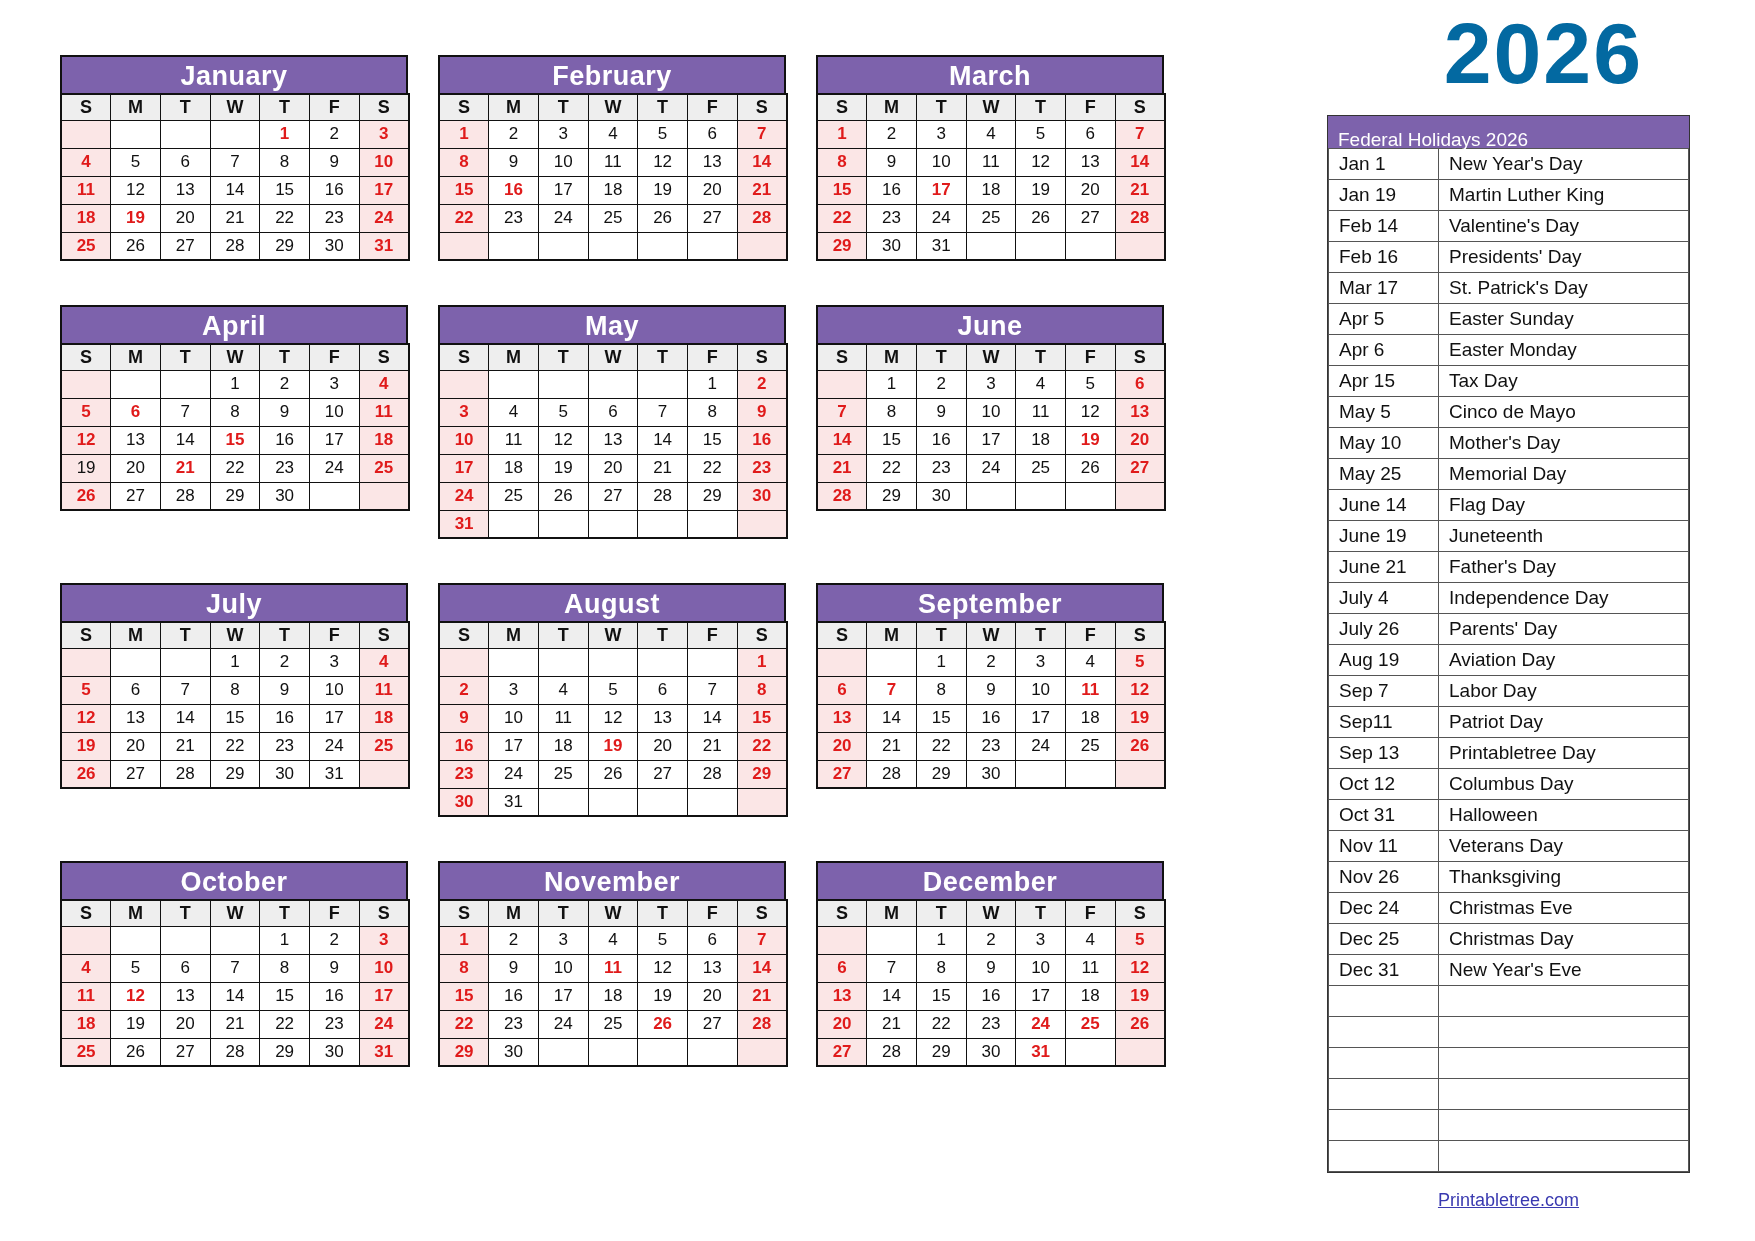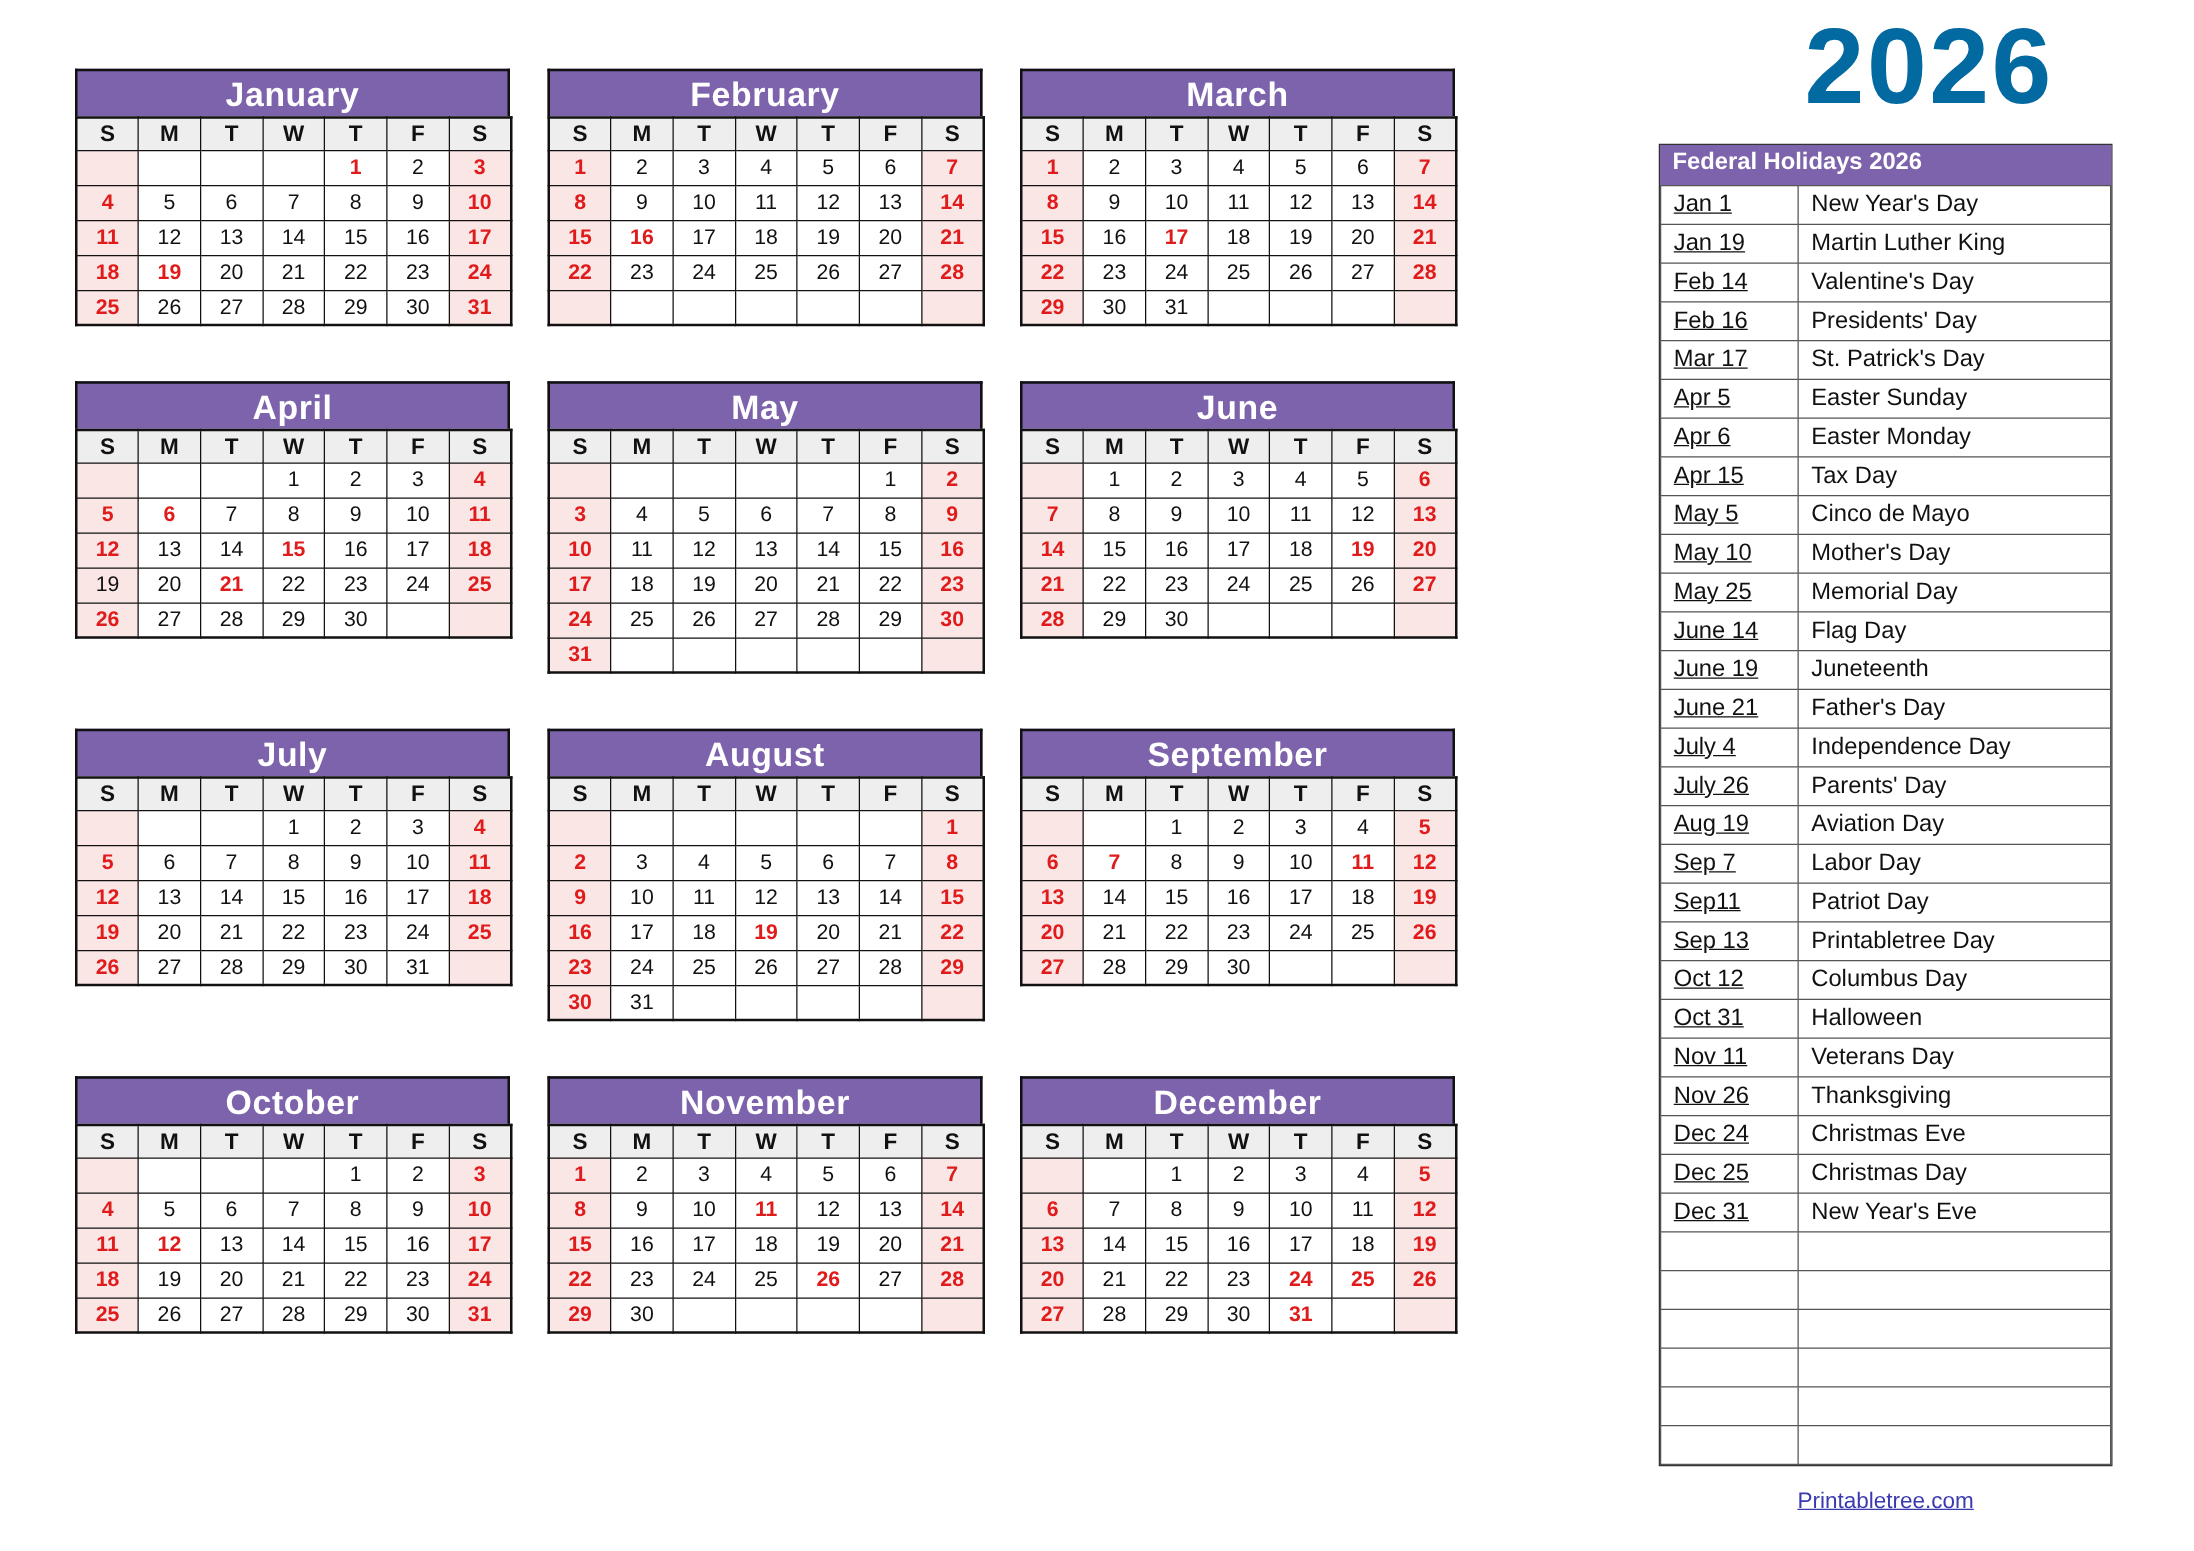--- a/index.html
+++ b/index.html
@@ -99,23 +99,23 @@
     position: absolute;
     left: 1327px;
     top: 115px;
     width: 363px;
     border: 1px solid #333333;
     box-sizing: border-box;
   }
   #holidays .hol-head {
     background: #7d62ac;
     color: #ffffff;
-    font-weight: bold;
+    font-weight: normal;
     font-size: 19px;
-    padding: 3px 10px;
+    padding: 13px 10px;
     box-sizing: border-box;
     height: 32px;
     line-height: 22px;
   }
   table.hol-table {
     border-collapse: collapse;
     width: 100%;
     table-layout: fixed;
   }
   table.hol-table td {
@@ -124,21 +124,20 @@
     color: #111111;
     height: 31px;
     padding: 0 0 0 10px;
     box-sizing: border-box;
     background: #ffffff;
     white-space: nowrap;
     overflow: hidden;
   }
   table.hol-table td.date-col {
     width: 110px;
-    text-decoration: underline;
   }
   table.hol-table tr.blank td {
     height: 31px;
   }
 
   #credit {
     position: absolute;
     left: 1327px;
     top: 1190px;
     width: 363px;

